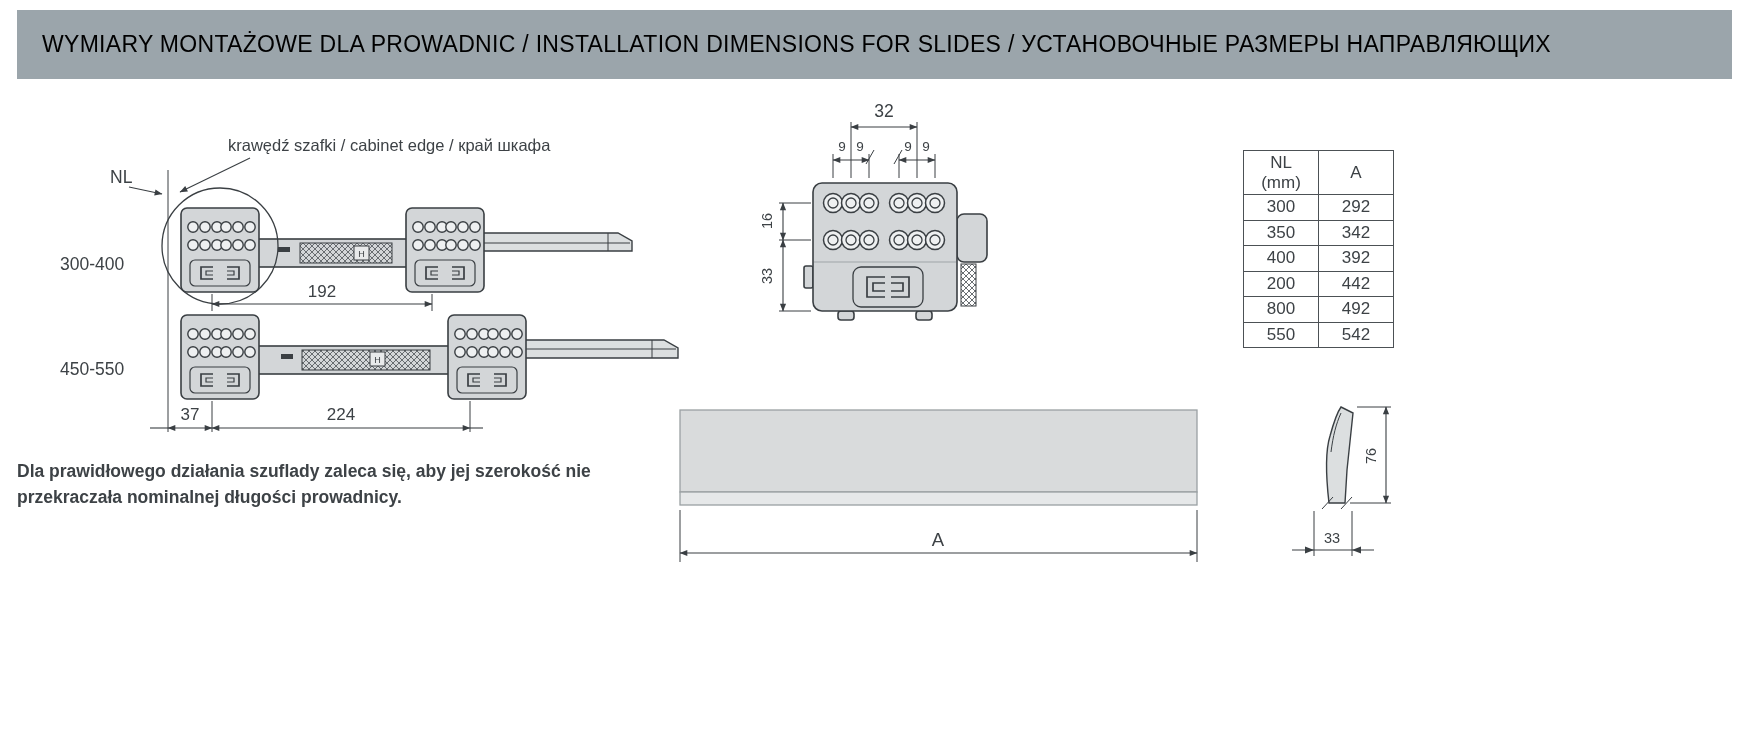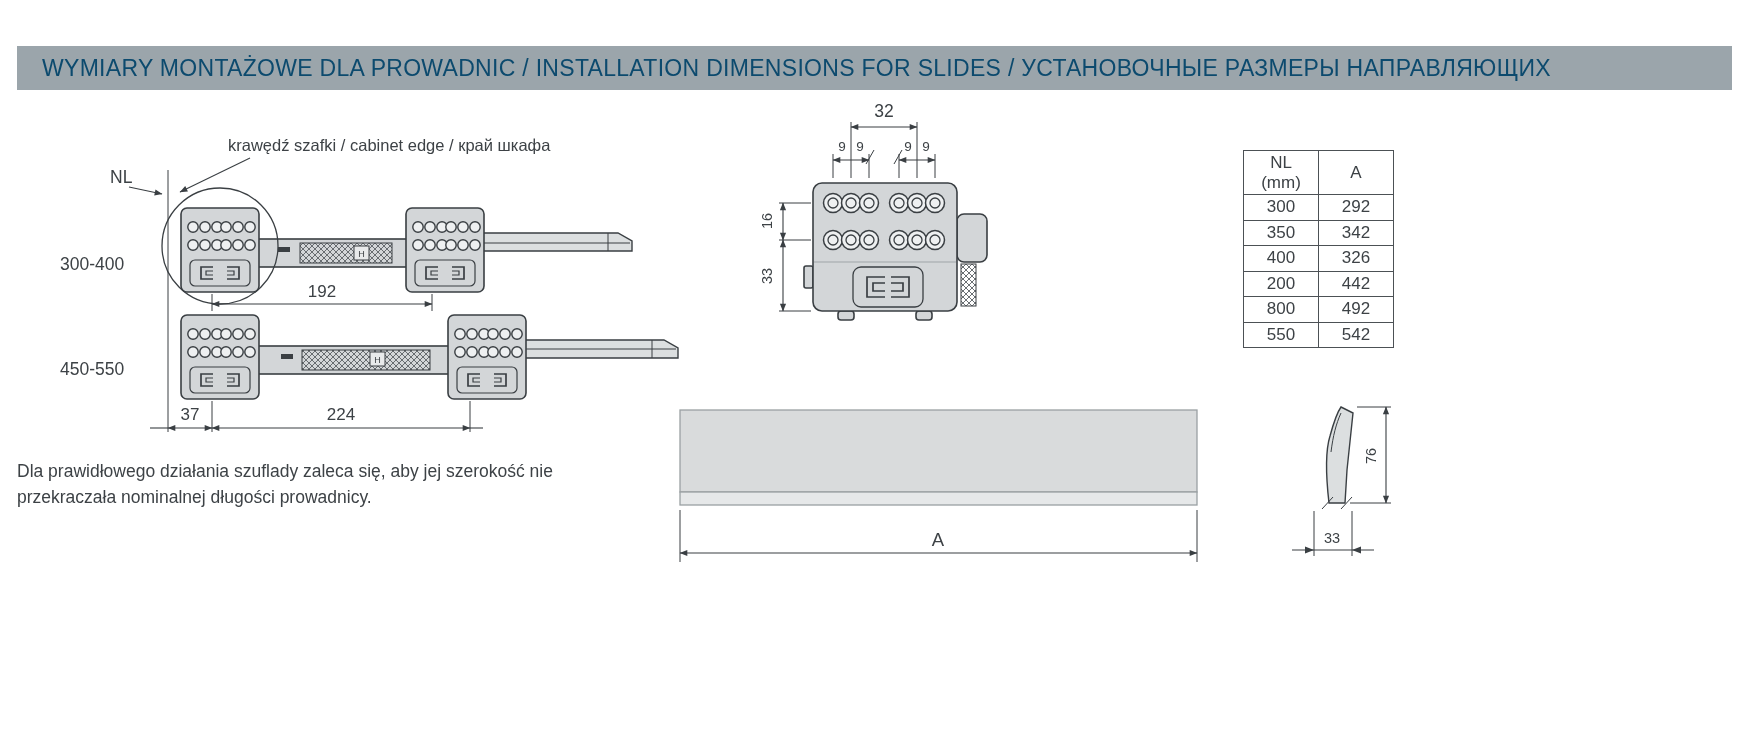--- a/index.html
+++ b/index.html
@@ -2,23 +2,23 @@
 <html><head>
 <meta charset="utf-8">
 <style>
   * { margin:0; padding:0; box-sizing:border-box; }
   html,body { background:#ffffff; }
   body {
     width:1749px; height:735px; position:relative; overflow:hidden;
     font-family:"Liberation Sans", sans-serif; color:#3d4246;
   }
   .header-bar {
-    position:absolute; left:17px; top:10px; width:1715px; height:44px;
-    background:#9ba5ab; color:#0c4a6e; display:flex; align-items:center;
-    padding-left:25px; font-size:23px; letter-spacing:.3px; white-space:nowrap;margin-top:36px;
+    position:absolute; left:17px; top:10px; width:1715px; height:69px;
+    background:#9ba5ab; color:#000000; display:flex; align-items:center;
+    padding-left:25px; font-size:23px; letter-spacing:.3px; white-space:nowrap;
   }
   svg.diagram { position:absolute; left:0; top:0; }
   svg text { font-family:"Liberation Sans", sans-serif; fill:#3d4246; }
   .part  { fill:#d3d6d8; stroke:#3a3f43; stroke-width:1.6; }
   .part2 { fill:#dcdfe0; stroke:#3a3f43; stroke-width:1.4; }
   .thin  { fill:none; stroke:#3a3f43; stroke-width:1.3; }
   .clip  { fill:none; stroke:#3a3f43; stroke-width:1.7; }
   .dim   { stroke:#3a3f43; stroke-width:1.1; fill:none; }
   .ext   { stroke:#3a3f43; stroke-width:1; fill:none; }
   .size-table {
@@ -28,21 +28,21 @@
   .size-table th, .size-table td {
     border:1.3px solid #4c5155; width:75px; text-align:center;
     font-weight:400; padding:0;
   }
   .size-table th { height:44px; line-height:20px; }
   .size-table td { height:25.5px; }
   .notes {
     position:absolute; left:17px; top:459px; width:578px;
     font-size:17.5px; line-height:25.5px; color:#3d4246;
   }
-  .notes p { margin:0; }
+  .notes p { margin:0;font-weight:bold; }
 </style>
 </head>
 <body>
 
 <div class="header-bar">
   <span>WYMIARY MONTAŻOWE DLA PROWADNIC / INSTALLATION DIMENSIONS FOR SLIDES / УСТАНОВОЧНЫЕ РАЗМЕРЫ НАПРАВЛЯЮЩИХ</span>
 </div>
 
 <svg class="diagram" width="1749" height="735" viewBox="0 0 1749 735">
   <defs>
@@ -225,21 +225,21 @@
     <tr>
       <td>300</td>
       <td>292</td>
     </tr>
     <tr>
       <td>350</td>
       <td>342</td>
     </tr>
     <tr>
       <td>400</td>
-      <td>326</td>
+      <td>392</td>
     </tr>
     <tr>
       <td>200</td>
       <td>442</td>
     </tr>
     <tr>
       <td>800</td>
       <td>492</td>
     </tr>
     <tr>

